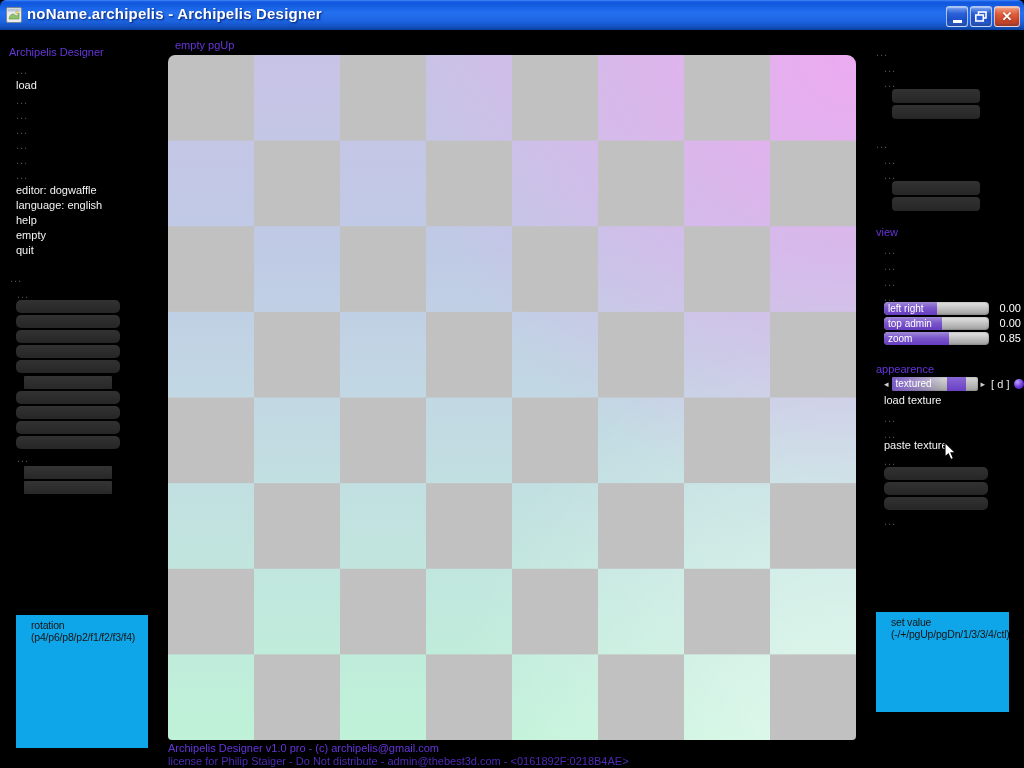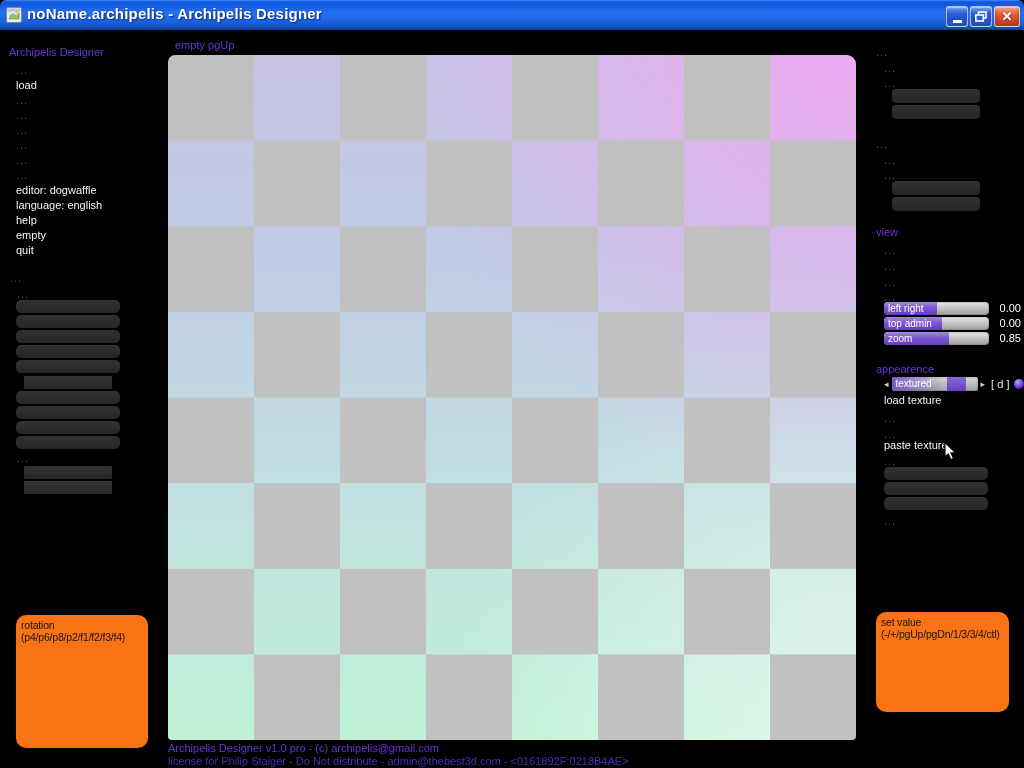--- a/index.html
+++ b/index.html
@@ -46,22 +46,22 @@
   .menu-item.dim { color:#4f4f4f; letter-spacing:1px; cursor:default; }
 
   .bar {
     background:linear-gradient(180deg,#323232,#262626);
     border-radius:5px; height:13px; cursor:pointer;
   }
   .bar.sq { border-radius:1px; background:linear-gradient(180deg,#343434,#282828); }
   .rbar { height:14px; border-radius:4px; background:linear-gradient(180deg,#323232,#262626); cursor:pointer; }
 
   .info-box {
-    background:#f97316; color:#161616; font-size:10.5px; line-height:12px;
-    padding:4px 5px; border-radius:10px; letter-spacing:-0.2px;
+    background:#0ea5e9; color:#161616; font-size:10.5px; line-height:12px;
+    padding:4px 15px; border-radius:0; letter-spacing:-0.2px;
   }
 
   
   .canvas {
     left:168px; top:55px; width:688px; height:685px;
     border-radius:7px 9px 4px 4px;
     background-image:
       conic-gradient(rgba(0,0,0,0) 0 25%, #c1c1c1 25% 50%, rgba(0,0,0,0) 50% 75%, #c1c1c1 75% 100%),
       radial-gradient(circle at 100% 0, rgba(242,166,242,0.85), rgba(242,166,242,0) 46%),
       radial-gradient(circle at 100% 100%, rgba(255,255,255,0.55), rgba(255,255,255,0) 42%),

